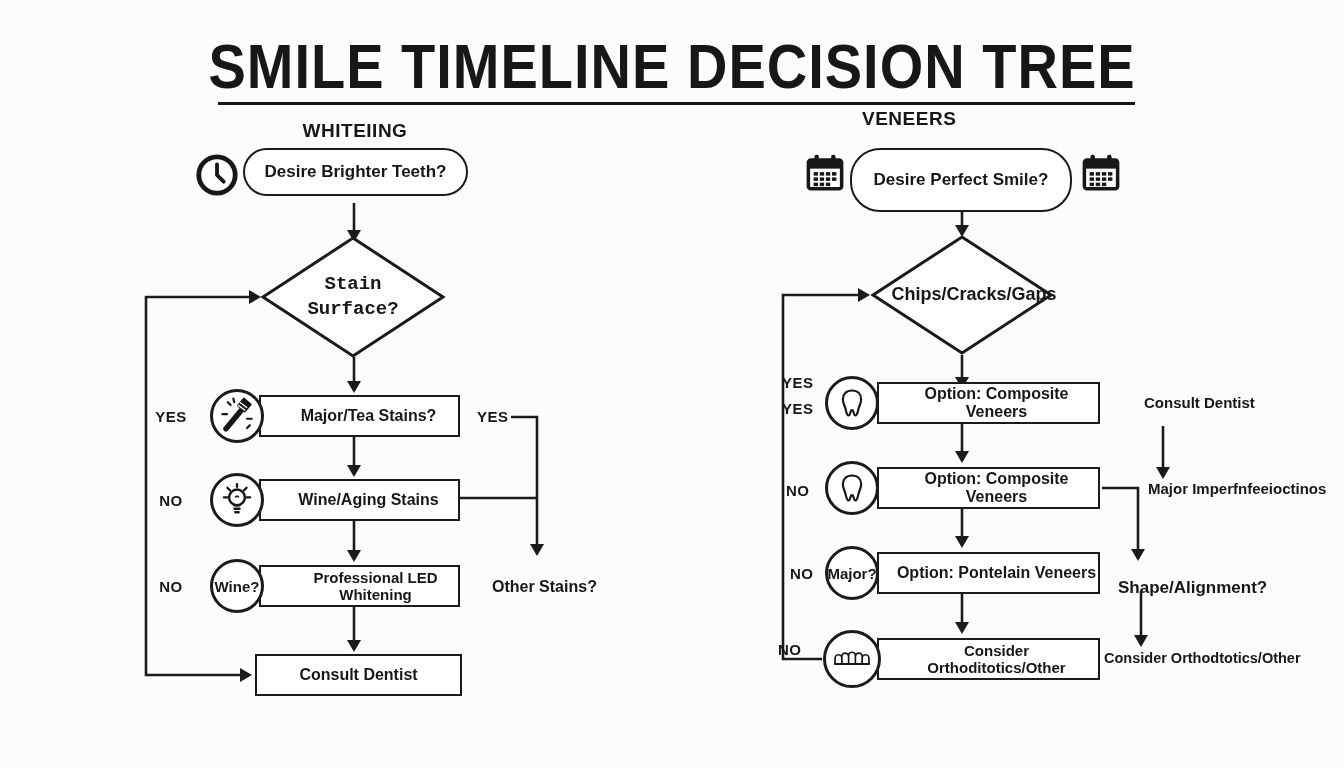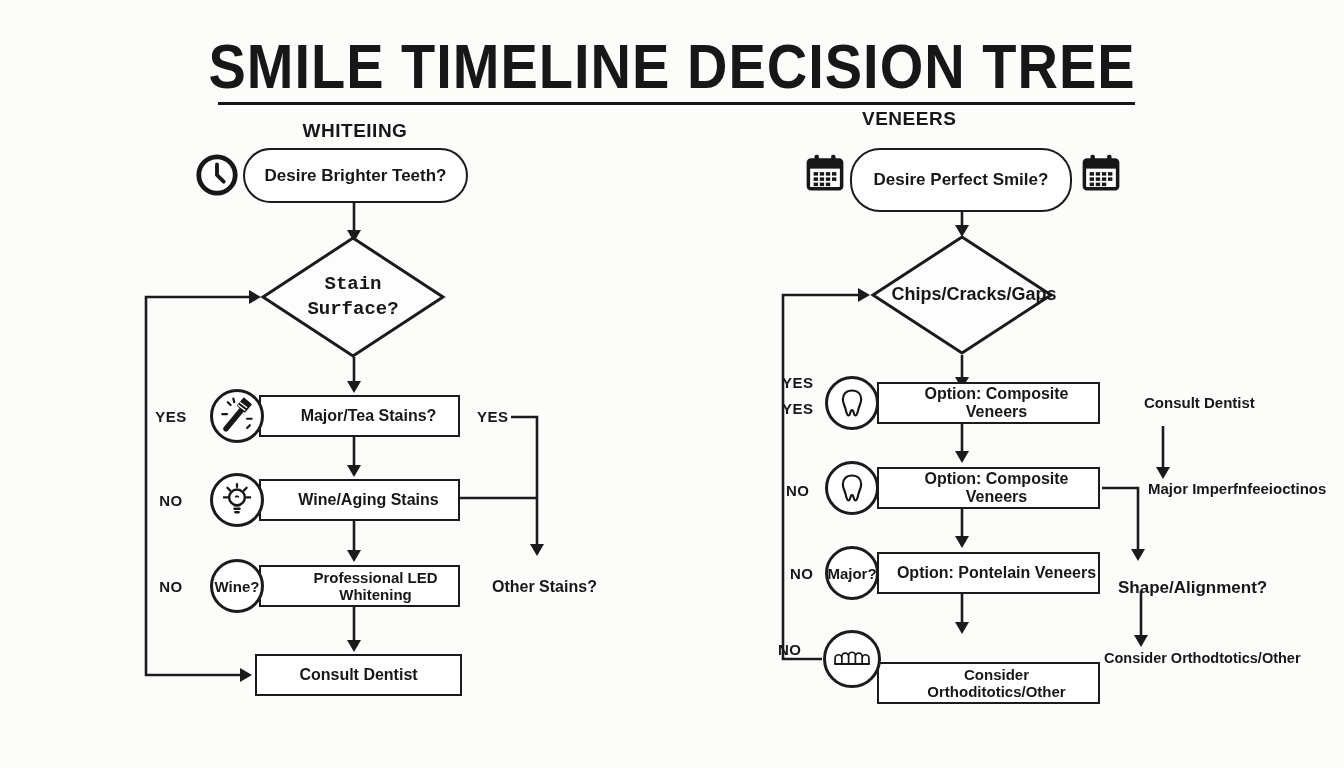--- a/index.html
+++ b/index.html
@@ -91,21 +91,21 @@
 
   <div class="t col-header" style="left:255px;top:120px;width:200px;text-align:center;">WHITEIING</div>
 
   <div class="icon-box" style="left:194px;top:152px;width:46px;height:46px;">
     <svg class="ic" width="46" height="46" viewBox="0 0 48 48">
       <circle cx="24" cy="24" r="19" fill="#fff" stroke="#171717" stroke-width="5"></circle>
       <path d="M24 13 V24 L31 31" fill="none" stroke="#171717" stroke-width="4" stroke-linecap="round"></path>
     </svg>
   </div>
 
-  <div class="node pill" style="left:243px;top:148px;width:225px;height:55px;">
+  <div class="node pill" style="left:243px;top:148px;width:225px;height:48px;">
     <span>Desire Brighter Teeth?</span>
   </div>
 
   <div class="diamond-text" style="left:263px;top:272px;width:180px;font-family:Liberation Mono, monospace;">
     <div>Stain</div>
     <div>Surface?</div>
   </div>
 
   <div class="t lab" style="left:150px;top:408px;width:42px;text-align:center;">YES</div>
   <div class="node" style="left:259px;top:395px;width:201px;height:42px;">
@@ -223,21 +223,21 @@
 
   <div class="t lab" style="left:790px;top:565px;">NO</div>
   <div class="node" style="left:877px;top:552px;width:223px;height:42px;">
     <span style="padding-left:16px;">Option: Pontelain Veneers</span>
   </div>
   <div class="circle" style="left:825px;top:546px;width:54px;height:54px;">
     <span>Major?</span>
   </div>
 
   <div class="t lab" style="left:778px;top:641px;">NO</div>
-  <div class="node" style="left:877px;top:638px;width:223px;height:42px;font-size:15px;margin-top:24px;">
+  <div class="node" style="left:877px;top:638px;width:223px;height:42px;font-size:15px;">
     <span style="padding-left:16px;">Consider Orthoditotics/Other</span>
   </div>
   <div class="circle" style="left:823px;top:630px;width:58px;height:58px;">
     <svg class="ic" width="44" height="30" viewBox="0 0 52 26">
       <path d="M6 19 V12 a4 4 0 0 1 8 0 V19 M14 19 V10 a4 4 0 0 1 8 0 V19 M22 19 V9 a4 4 0 0 1 8 0 V19 M30 19 V10 a4 4 0 0 1 8 0 V19 M38 19 V12 a4 4 0 0 1 8 0 V19" fill="#fff" stroke="#171717" stroke-width="2"></path>
       <path d="M5 19 H47" stroke="#171717" stroke-width="2.4"></path>
     </svg>
   </div>
 
   <div class="t side-text" style="left:1144px;top:394px;">Consult Dentist</div>

